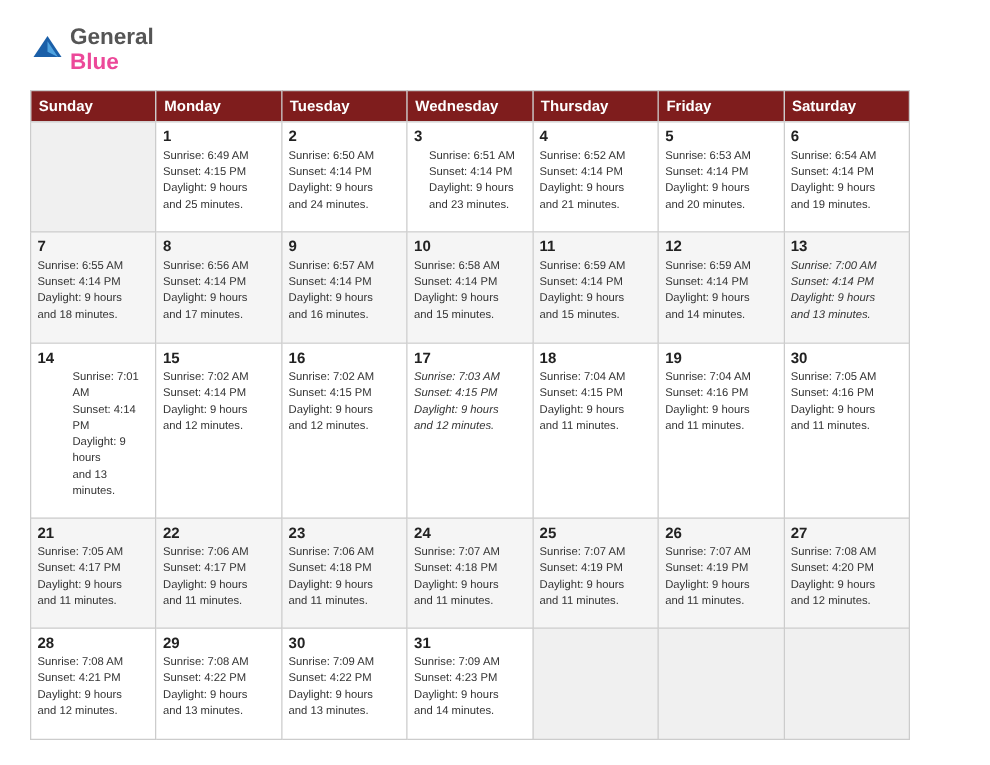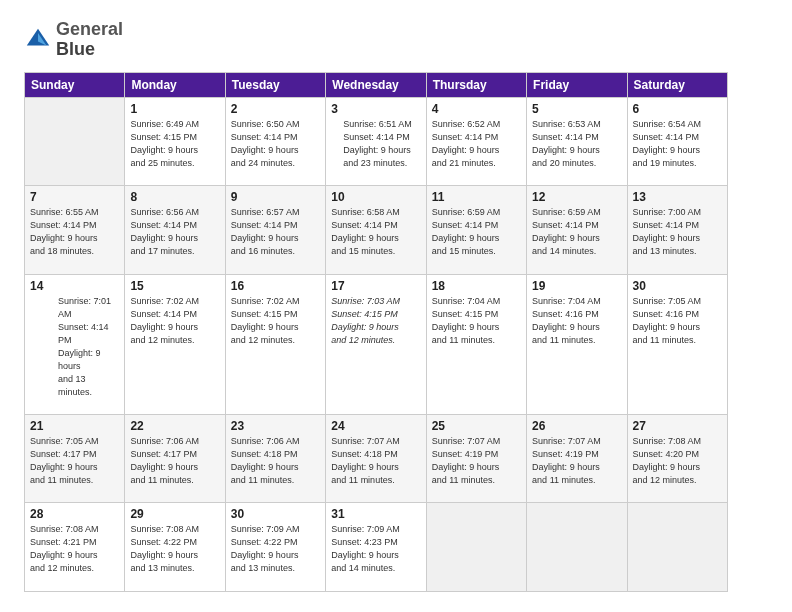--- a/index.html
+++ b/index.html
@@ -27,21 +27,21 @@
       display: flex;
       align-items: center;
       gap: 4px;
     }
     .logo-text {
       font-size: 18px;
       font-weight: bold;
       line-height: 1.1;
     }
     .logo-general { color: #555; }
-    .logo-blue { color: #404040; text-align: right; }
+    .logo-blue { color: #ec4899; text-align: right; }
     .logo-icon {
       width: 28px;
       height: 28px;
     }
     .title-area {
       text-align: right;
     }
     .month-title {
       font-size: 32px;
       font-weight: bold;
@@ -52,21 +52,21 @@
       font-size: 14px;
       color: #444;
     }
     .calendar {
       border-collapse: collapse;
       width: 100%;
       flex: 1;
       table-layout: fixed;
     }
     .calendar thead tr th {
-      background: #4c1d95;
+      background: #7f1d1d;
       color: #fff;
       font-size: 12px;
       font-weight: bold;
       padding: 5px 6px;
       text-align: left;
       border: 1px solid #ccc;
     }
     .calendar tbody tr td {
       border: 1px solid #ccc;
       vertical-align: top;
@@ -214,21 +214,21 @@
           </td>
           <td>
             <span class="day-num">12</span>
             <div class="day-info" style="white-space: pre-line;">Sunrise: 6:59 AM
 Sunset: 4:14 PM
 Daylight: 9 hours
 and 14 minutes.</div>
           </td>
           <td>
             <span class="day-num">13</span>
-            <div class="day-info" style="white-space: pre-line;">Sunrise: 7:00 AM
+            <div class="day-info" style="white-space: pre-line; font-style: italic;">Sunrise: 7:00 AM
 Sunset: 4:14 PM
 Daylight: 9 hours
 and 13 minutes.</div>
           </td>
         </tr>
         <tr>
           <td>
             <span class="day-num">14</span>
             <div class="day-info" style="white-space: pre-line; margin-left: 28px;">Sunrise: 7:01 AM
 Sunset: 4:14 PM

